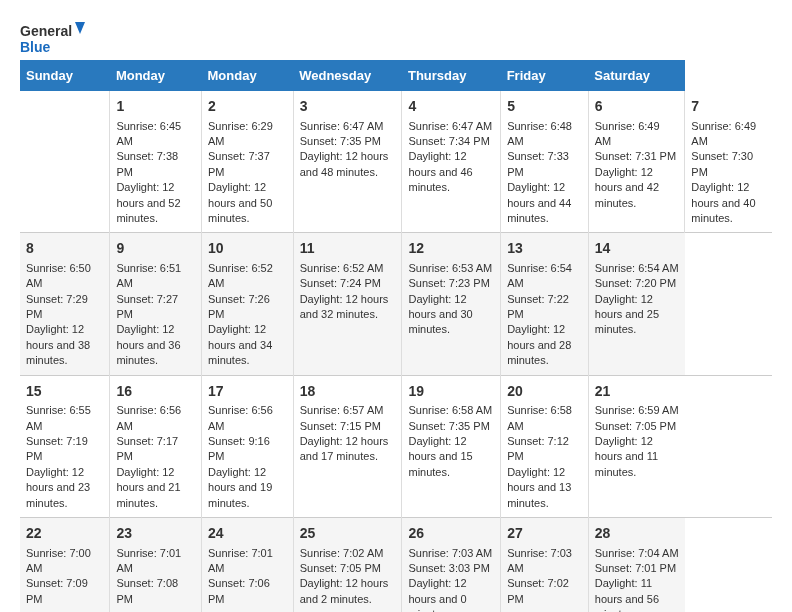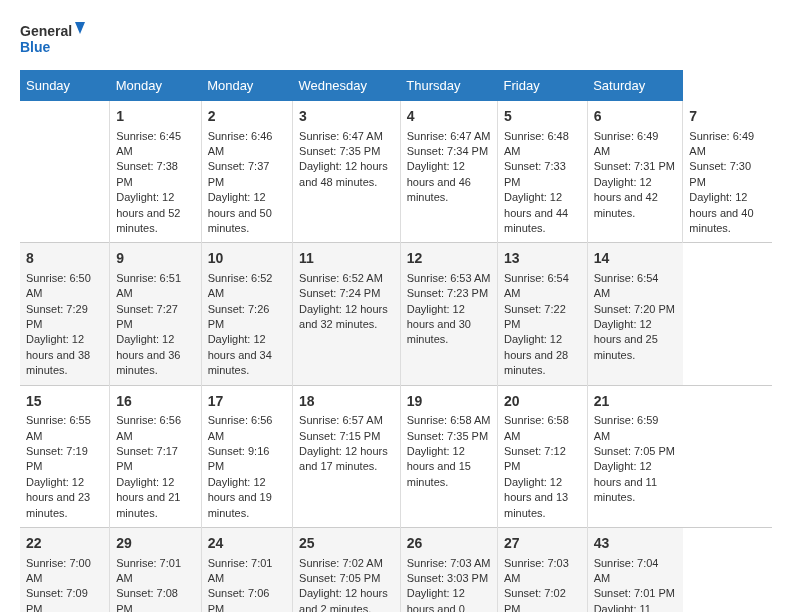--- a/index.html
+++ b/index.html
@@ -7,21 +7,21 @@
       font-family: Arial, sans-serif;
       background: #fff;
       width: 792px;
       min-height: 612px;
       padding: 20px;
     }
     .header-area {
       display: flex;
       justify-content: space-between;
       align-items: flex-start;
-      margin-bottom: 10px;
+      margin-bottom: 0;
       text-align: center;
     }
     .logo {
       display: flex;
       align-items: center;
       gap: 4px;
     }
     .title-area {
       text-align: right;
     }
@@ -40,21 +40,21 @@
       font-size: 11px;
     }
     thead tr {
       background-color: #2979be;
       color: #fff;
     }
     thead th {
       padding: 8px 6px;
       text-align: left;
       font-size: 13px;
-      font-weight: normal;
+      font-weight: bold;
     }
     tbody tr {
       border-bottom: 1px solid #ccc;
     }
     tbody tr:nth-child(odd) {
       background-color: #fff;
     }
     tbody tr:nth-child(even) {
       background-color: #f5f5f5;
     }
@@ -105,21 +105,21 @@
         <th>Wednesday</th>
         <th>Thursday</th>
         <th>Friday</th>
         <th>Saturday</th>
       </tr>
   </thead>
   <tbody id="calendar-body">
   <tr>
         <td class="empty-cell">&nbsp;</td>
         <td><span class="day-num">1</span><span>Sunrise: 6:45 AM</span><br><span>Sunset: 7:38 PM</span><br><span>Daylight: 12 hours and 52 minutes.</span></td>
-        <td><span class="day-num">2</span><span>Sunrise: 6:46 AM</span><br><span>Sunset: 7:37 PM</span><br><span>Daylight: 12 hours and 50 minutes.</span></td>
+        <td><span class="day-num">2</span><span>Sunrise: 6:29 AM</span><br><span>Sunset: 7:37 PM</span><br><span>Daylight: 12 hours and 50 minutes.</span></td>
         <td><span class="day-num">3</span><span>Sunrise: 6:47 AM</span><br><span>Sunset: 7:35 PM</span><br><span>Daylight: 12 hours and 48 minutes.</span></td>
         <td><span class="day-num">4</span><span>Sunrise: 6:47 AM</span><br><span>Sunset: 7:34 PM</span><br><span>Daylight: 12 hours and 46 minutes.</span></td>
         <td><span class="day-num">5</span><span>Sunrise: 6:48 AM</span><br><span>Sunset: 7:33 PM</span><br><span>Daylight: 12 hours and 44 minutes.</span></td>
         <td><span class="day-num">6</span><span>Sunrise: 6:49 AM</span><br><span>Sunset: 7:31 PM</span><br><span>Daylight: 12 hours and 42 minutes.</span></td>
         <td><span class="day-num">7</span><span>Sunrise: 6:49 AM</span><br><span>Sunset: 7:30 PM</span><br><span>Daylight: 12 hours and 40 minutes.</span></td>
       </tr>
       <tr>
         <td><span class="day-num">8</span><span>Sunrise: 6:50 AM</span><br><span>Sunset: 7:29 PM</span><br><span>Daylight: 12 hours and 38 minutes.</span></td>
         <td><span class="day-num">9</span><span>Sunrise: 6:51 AM</span><br><span>Sunset: 7:27 PM</span><br><span>Daylight: 12 hours and 36 minutes.</span></td>
         <td><span class="day-num">10</span><span>Sunrise: 6:52 AM</span><br><span>Sunset: 7:26 PM</span><br><span>Daylight: 12 hours and 34 minutes.</span></td>
@@ -132,21 +132,21 @@
         <td><span class="day-num">15</span><span>Sunrise: 6:55 AM</span><br><span>Sunset: 7:19 PM</span><br><span>Daylight: 12 hours and 23 minutes.</span></td>
         <td><span class="day-num">16</span><span>Sunrise: 6:56 AM</span><br><span>Sunset: 7:17 PM</span><br><span>Daylight: 12 hours and 21 minutes.</span></td>
         <td><span class="day-num">17</span><span>Sunrise: 6:56 AM</span><br><span>Sunset: 9:16 PM</span><br><span>Daylight: 12 hours and 19 minutes.</span></td>
         <td><span class="day-num">18</span><span>Sunrise: 6:57 AM</span><br><span>Sunset: 7:15 PM</span><br><span>Daylight: 12 hours and 17 minutes.</span></td>
         <td><span class="day-num">19</span><span>Sunrise: 6:58 AM</span><br><span>Sunset: 7:35 PM</span><br><span>Daylight: 12 hours and 15 minutes.</span></td>
         <td><span class="day-num">20</span><span>Sunrise: 6:58 AM</span><br><span>Sunset: 7:12 PM</span><br><span>Daylight: 12 hours and 13 minutes.</span></td>
         <td><span class="day-num">21</span><span>Sunrise: 6:59 AM</span><br><span>Sunset: 7:05 PM</span><br><span>Daylight: 12 hours and 11 minutes.</span></td>
       </tr>
       <tr>
         <td><span class="day-num">22</span><span>Sunrise: 7:00 AM</span><br><span>Sunset: 7:09 PM</span><br></td>
-        <td><span class="day-num">29</span><span>Sunrise: 7:01 AM</span><br><span>Sunset: 7:08 PM</span><br></td>
+        <td><span class="day-num">23</span><span>Sunrise: 7:01 AM</span><br><span>Sunset: 7:08 PM</span><br></td>
         <td><span class="day-num">24</span><span>Sunrise: 7:01 AM</span><br><span>Sunset: 7:06 PM</span><br></td>
         <td><span class="day-num">25</span><span>Sunrise: 7:02 AM</span><br><span>Sunset: 7:05 PM</span><br><span>Daylight: 12 hours and 2 minutes.</span></td>
         <td><span class="day-num">26</span><span>Sunrise: 7:03 AM</span><br><span>Sunset: 3:03 PM</span><br><span>Daylight: 12 hours and 0 minutes.</span></td>
         <td><span class="day-num">27</span><span>Sunrise: 7:03 AM</span><br><span>Sunset: 7:02 PM</span><br></td>
-        <td><span class="day-num">43</span><span>Sunrise: 7:04 AM</span><br><span>Sunset: 7:01 PM</span><br><span>Daylight: 11 hours and 56 minutes.</span></td>
+        <td><span class="day-num">28</span><span>Sunrise: 7:04 AM</span><br><span>Sunset: 7:01 PM</span><br><span>Daylight: 11 hours and 56 minutes.</span></td>
       </tr>
     </tbody>
 </table>
 
 </body></html>

